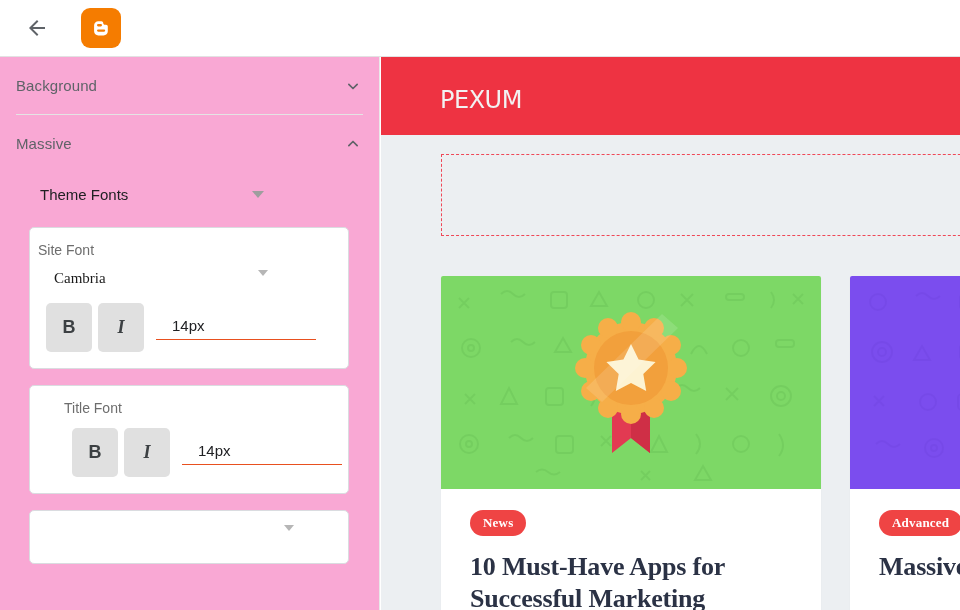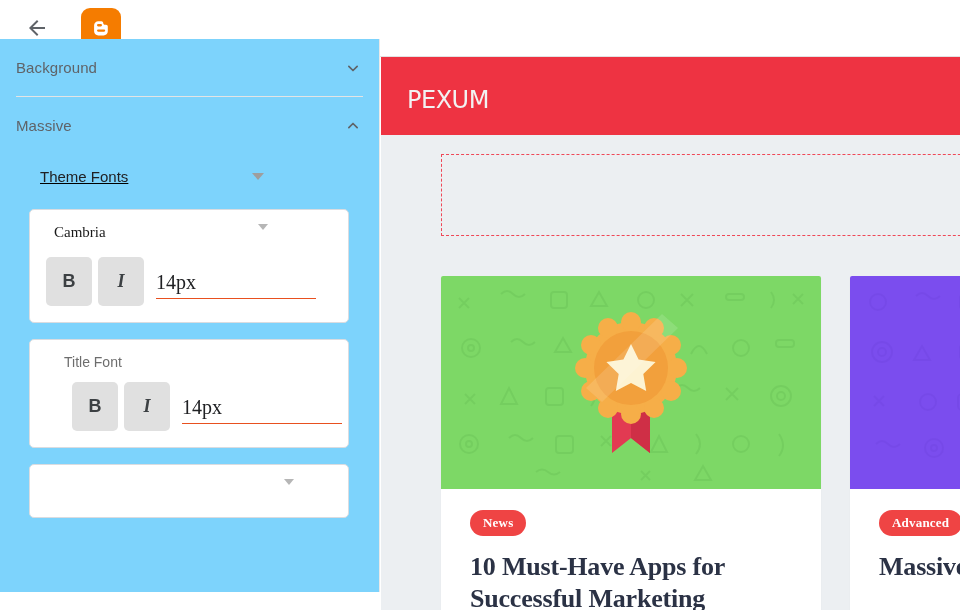--- a/index.html
+++ b/index.html
@@ -44,23 +44,23 @@
     border-radius: 9px;
     background: #F57C00;
     display: flex; align-items: center; justify-content: center;
     cursor: pointer;
   }
   .blogger-glyph { display:block; }
 
   
   .sidebar {
     position: absolute;
-    left: 0; top: 39px;
+    left: 0; top: 57px;
     width: 380px; height: 553px;
-    background: #7dd3fc;
+    background: #f9a8d4;
     border-right: 1px solid #e8e8e8;
     overflow: hidden;
   }
 
   .section-row {
     position: relative;
     height: 57px;
     margin: 0 16px;
     display: flex;
     align-items: center;
@@ -81,21 +81,20 @@
   }
 
   
   .theme-fonts-row {
     margin: 14px 0 0 40px;
     width: 230px;
     display: flex;
     align-items: center;
     justify-content: space-between;
     cursor: pointer;
-    text-decoration: underline;
   }
   .theme-fonts-row .tf-label {
     font-size: 15px;
     color: #202124;
   }
   .caret-down {
     width: 0; height: 0;
     border-left: 6px solid transparent;
     border-right: 6px solid transparent;
     border-top: 7px solid #9e9e9e;
@@ -164,45 +163,46 @@
   .size-field {
     margin-left: 12px;
     margin-top: 14px;
     width: 160px;
     border-bottom: 1.5px solid #e8501f;
     padding-bottom: 4px;
   }
   .size-field input {
     border: none;
     outline: none;
-    font-family: Liberation Serif, serif;
-    font-size: 20px;
+    font-family: Liberation Sans, sans-serif;
+    font-size: 15px;
     color: #202124;
     width: 100%;
     background: transparent;
     padding: 0;
+    margin-left: 16px;
   }
 
   
   .preview {
     position: absolute;
     left: 381px; top: 57px;
     width: 579px; height: 553px;
     background: #eceff2;
     overflow: hidden;
   }
 
   .site-header {
     height: 78px;
     background: #ee3342;
     display: flex;
     align-items: center;
   }
   .site-logo {
-    margin-left: 26px;
+    margin-left: 59px;
     font-family: "DejaVu Sans", sans-serif;
     font-size: 34px;
     font-weight: 400;
     color: #f2f2f2;
     letter-spacing: -0.5px;
     line-height: 1;
     font-variant: small-caps;
   }
 
   .ad-placeholder {
@@ -309,20 +309,21 @@
         <path d="M7 14l5-5 5 5" fill="none" stroke="#5f6368" stroke-width="2" stroke-linecap="round" stroke-linejoin="round"></path>
       </svg>
     </div>
 
     <div class="theme-fonts-row">
       <span class="tf-label">Theme Fonts</span>
       <span class="caret-down"></span>
     </div>
 
     <div class="font-card" style="margin-top:24px;">
+      <div class="fc-title">Site Font</div>
       <div class="fc-select">
         <span class="fc-fontname">Cambria</span>
         <span class="caret-down-sm"></span>
       </div>
       <div class="fc-controls">
         <div class="bi-btn bold">B</div>
         <div class="bi-btn ital">I</div>
         <div class="size-field">
           <input type="text" value="14px" style="">
         </div>

